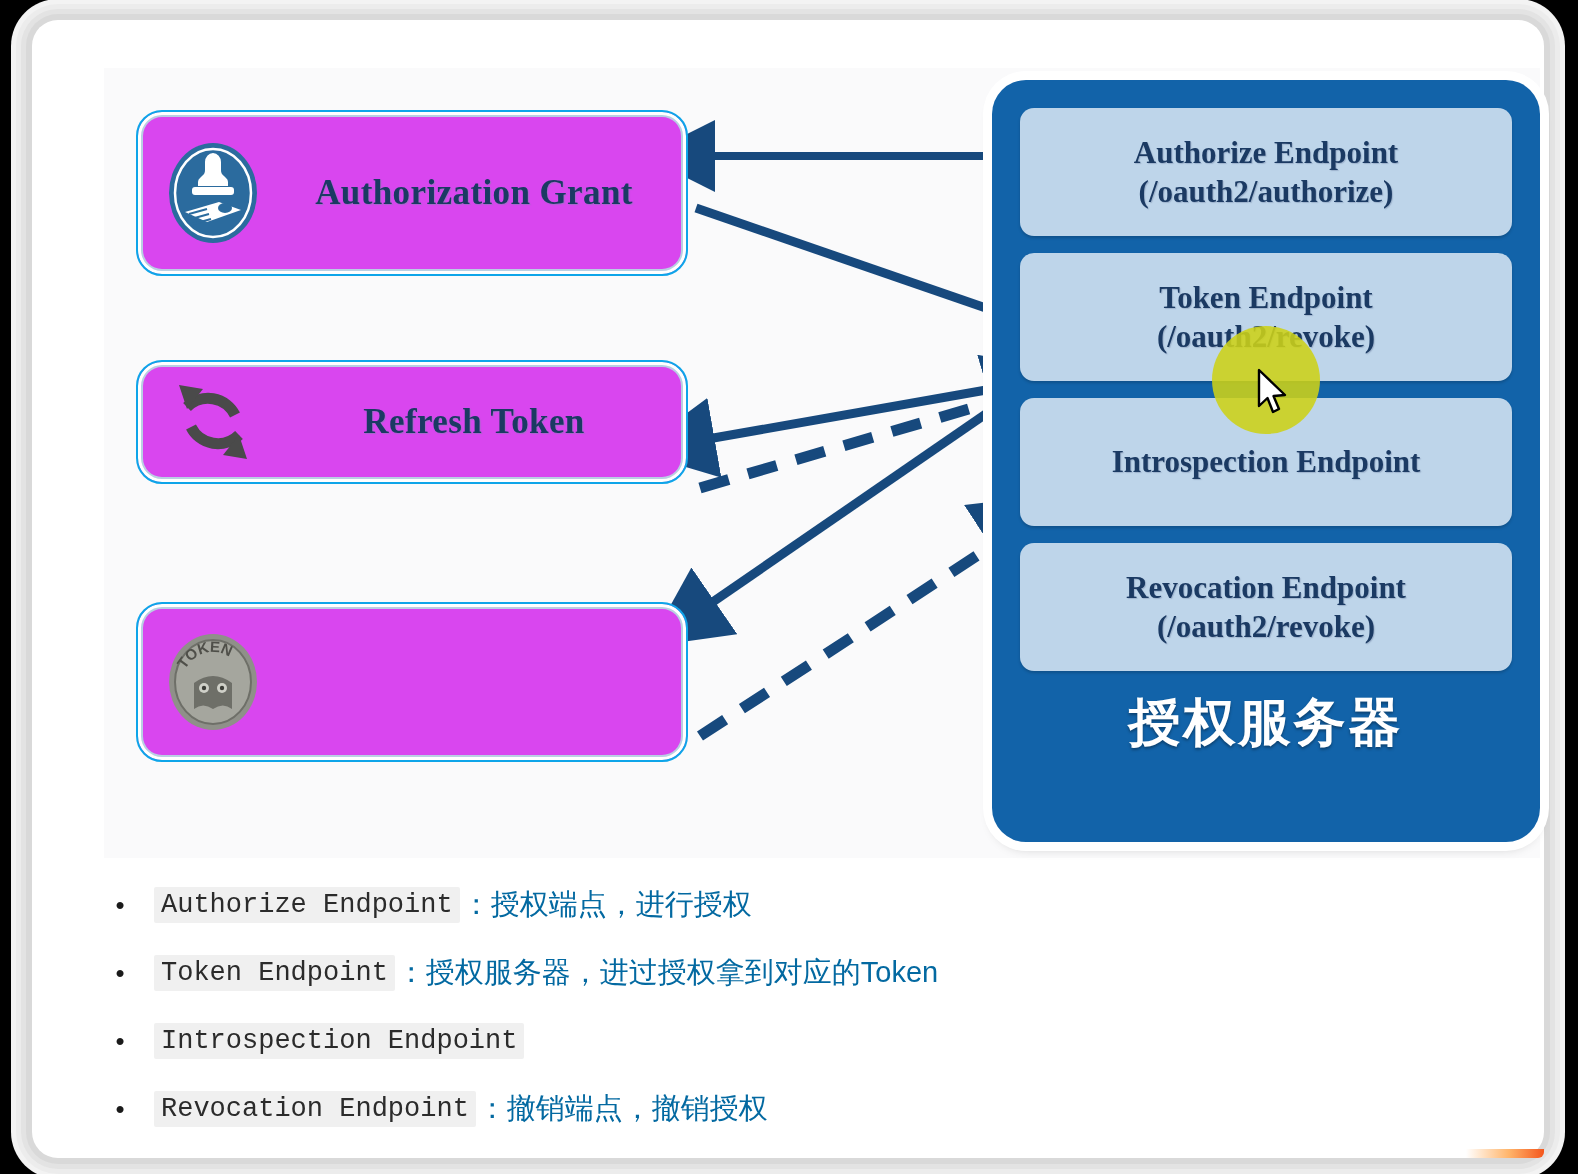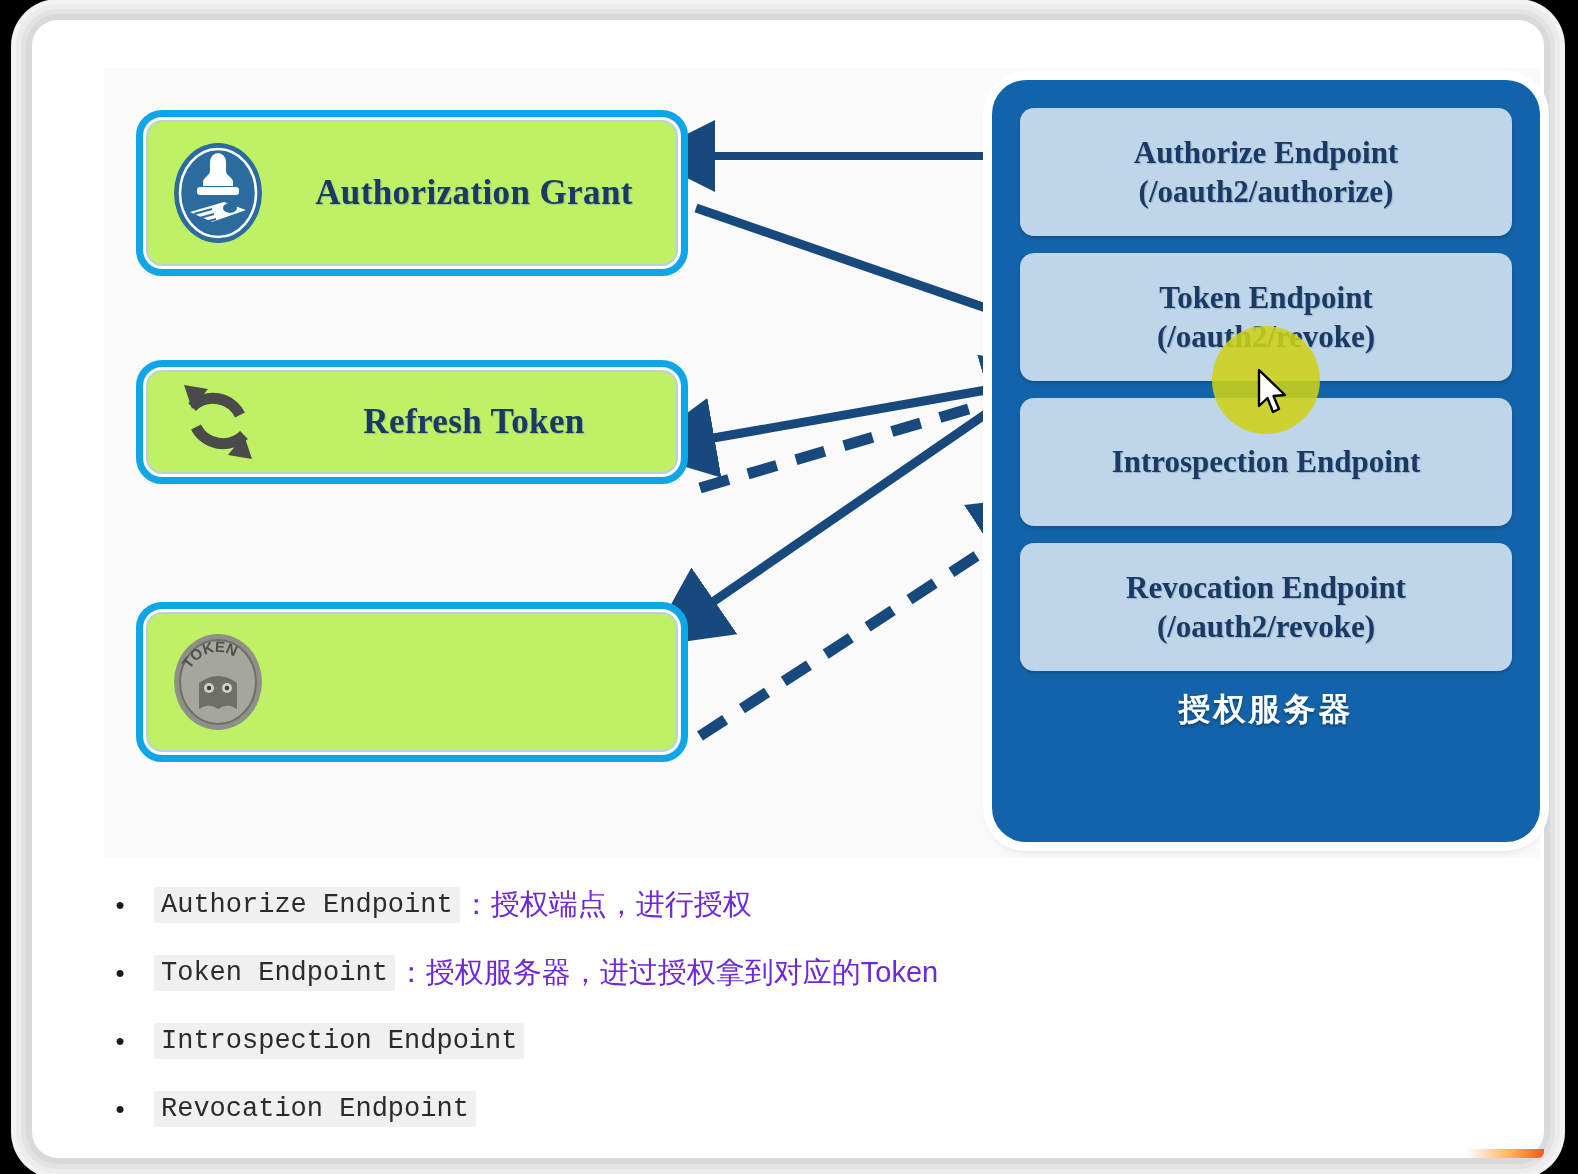--- a/index.html
+++ b/index.html
@@ -39,22 +39,22 @@
     height: 790px;
     background: #fafafb;
     overflow: visible;
   }
 
   
   .left-box {
     position: absolute;
     left: 32px;
     width: 552px;
-    background: #bef264;
-    border: 7px solid #0ea5e9;
+    background: #d946ef;
+    border: 2px solid #0ea5e9;
     border-radius: 26px;
     box-shadow: inset 0 0 0 3px #ffffff, inset 0 0 0 5px #b9cfe3;
     box-sizing: border-box;
     display: flex;
     align-items: center;
   }
   #box-grant   { top: 42px;  height: 166px; }
   #box-refresh { top: 292px; height: 124px; }
   #box-access  { top: 534px; height: 160px; }
 
@@ -107,21 +107,21 @@
     font-size: 31px;
     color: #1b3a63;
     line-height: 1.26;
     text-shadow: 1px 1px 1px rgba(130,150,180,.55);
     white-space: nowrap;
   }
   #panel-title {
     text-align: center;
     font-family: "Liberation Sans", sans-serif;
     font-weight: bold;
-    font-size: 32px;
+    font-size: 52px;
     color: #ffffff;
     letter-spacing: 3px;
     margin-top: 6px;
     text-shadow: 0 2px 3px rgba(0,0,0,.35);
   }
 
   
   #arrows {
     position: absolute;
     left: 0; top: 0;
@@ -176,21 +176,21 @@
     font-size: 27px;
     color: #2b2b2b;
     background: #f0f0f0;
     padding: 3px 7px;
     border-radius: 2px;
     white-space: nowrap;
   }
   .note .cn {
     font-family: "Liberation Sans", sans-serif;
     font-size: 29px;
-    color: #6d28d9;
+    color: #0369a1;
     margin-left: 2px;
     white-space: nowrap;
   }
 
   
   #orange-sliver {
     position: absolute;
     right: 0px;
     bottom: 0px;
     width: 78px;
@@ -322,18 +322,19 @@
     </div>
 
     <div class="note">
       <span class="dot">•</span>
       <span class="code">Introspection Endpoint</span>
     </div>
 
     <div class="note">
       <span class="dot">•</span>
       <span class="code">Revocation Endpoint</span>
+      <span class="cn">：撤销端点，撤销授权</span>
     </div>
 
   </div>
 
   <div id="orange-sliver"></div>
 </div>
 
 </body></html>

